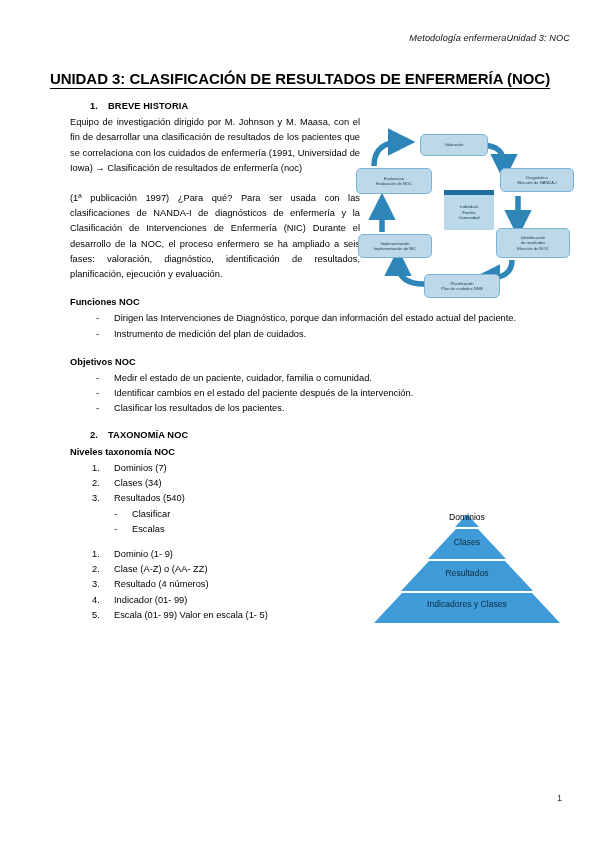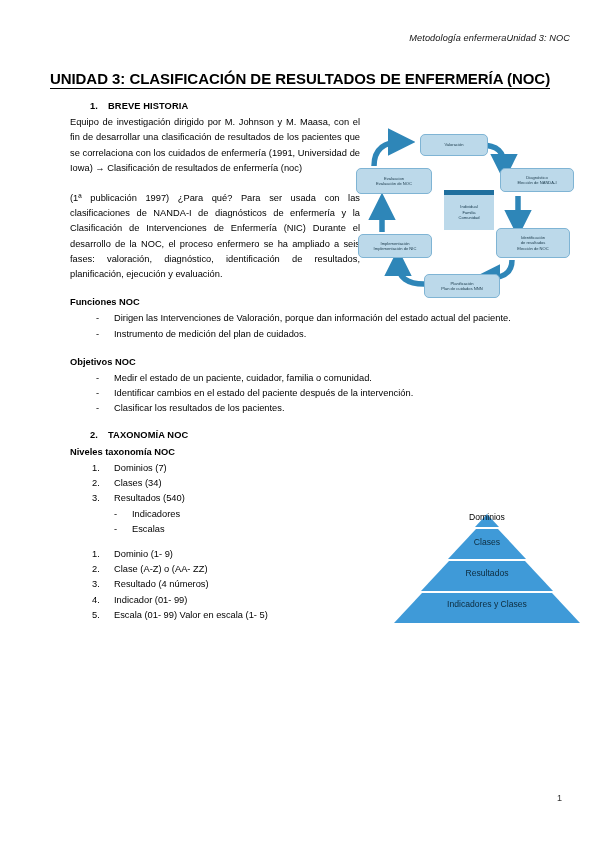--- a/index.html
+++ b/index.html
@@ -114,21 +114,21 @@
     border: none;
     border-radius: 0;
     border-top: 5px solid #1f6f9e;
     color: #16384c;
   }
   .arrowimg { position: absolute; }
 
   
   .pyramid-wrap {
     position: absolute;
-    left: 392px; top: 500px;
+    left: 372px; top: 500px;
     width: 190px; height: 125px;
   }
   .pyr-label {
     position: absolute;
     width: 100%;
     text-align: center;
     font-size: 8.6px;
     color: #1a1a1a;
   }
   .pyr-label.on {
@@ -163,21 +163,21 @@
     </div>
 
     <div class="narrow para">Equipo de investigación dirigido por M. Johnson y M. Maasa, con el fin de desarrollar una clasificación de resultados de los pacientes que se correlaciona con los cuidados de enfermería (1991, Universidad de Iowa) → Clasificación de resultados de enfermería (noc)</div>
     <div class="gap"></div>
     <div class="narrow para">(1ª publicación 1997) ¿Para qué? Para ser usada con las clasificaciones de NANDA-I de diagnósticos de enfermería y la Clasificación de Intervenciones de Enfermería (NIC) Durante el desarrollo de la NOC, el proceso enfermero se ha ampliado a seis fases: valoración, diagnóstico, identificación de resultados, planificación, ejecución y evaluación.</div>
 
     <div style="height:11px"></div>
 
     <div class="subhead">Funciones NOC</div>
     <ul class="dash wide">
-      <li>Dirigen las Intervenciones de Valoración, porque dan información del estado actual del paciente.</li>
+      <li>Dirigen las Intervenciones de Diagnóstico, porque dan información del estado actual del paciente.</li>
       <li>Instrumento de medición del plan de cuidados.</li>
     </ul>
 
     <div style="height:11px"></div>
 
     <div class="subhead">Objetivos NOC</div>
     <ul class="dash wide">
       <li>Medir el estado de un paciente, cuidador, familia o comunidad.</li>
       <li>Identificar cambios en el estado del paciente después de la intervención.</li>
       <li>Clasificar los resultados de los pacientes.</li>
@@ -189,21 +189,21 @@
       <span class="num">2.</span><span>TAXONOMÍA NOC</span>
     </div>
 
     <div class="subhead">Niveles taxonomía NOC</div>
     <ol class="nums">
       <li><span class="n">1.</span><span>Dominios (7)</span></li>
       <li><span class="n">2.</span><span>Clases (34)</span></li>
       <li><span class="n">3.</span><span>Resultados (540)</span></li>
     </ol>
     <ul class="dash sub">
-      <li>Indicadores</li>
+      <li>Clasificar</li>
       <li>Escalas</li>
     </ul>
 
     <div style="height:10px"></div>
 
     <ol class="nums">
       <li><span class="n">1.</span><span>Dominio (1- 9)</span></li>
       <li><span class="n">2.</span><span>Clase (A-Z) o (AA- ZZ)</span></li>
       <li><span class="n">3.</span><span>Resultado (4 números)</span></li>
       <li><span class="n">4.</span><span>Indicador (01- 99)</span></li>

